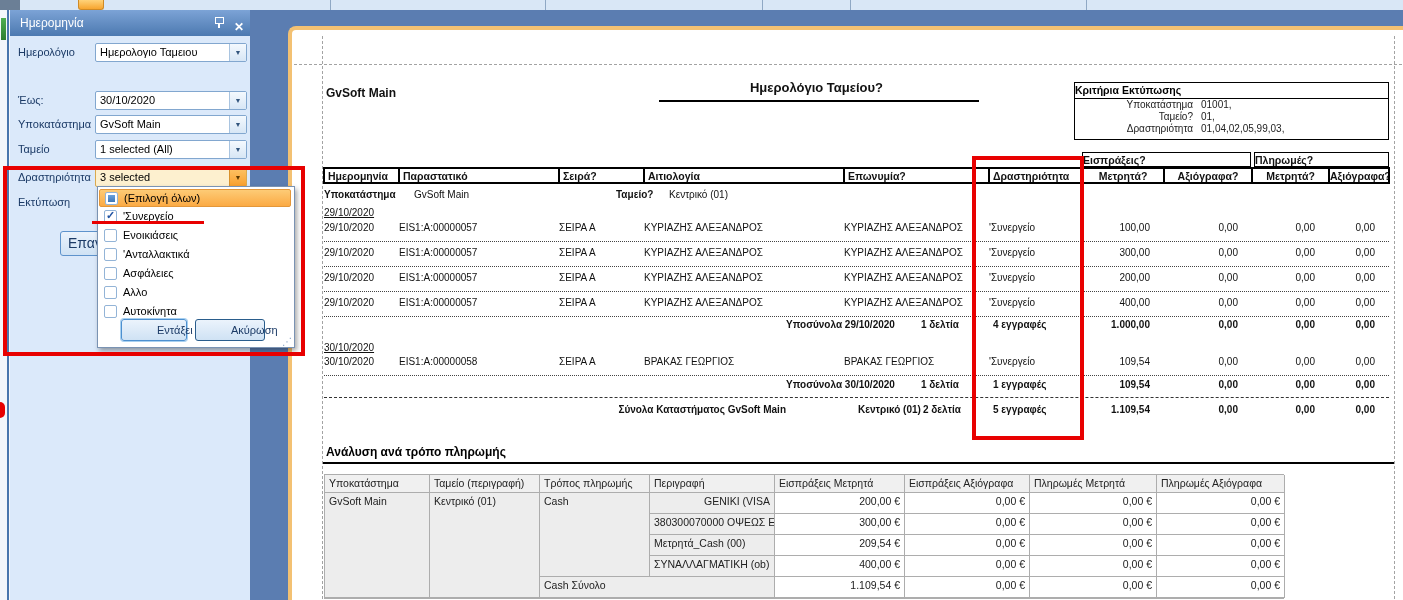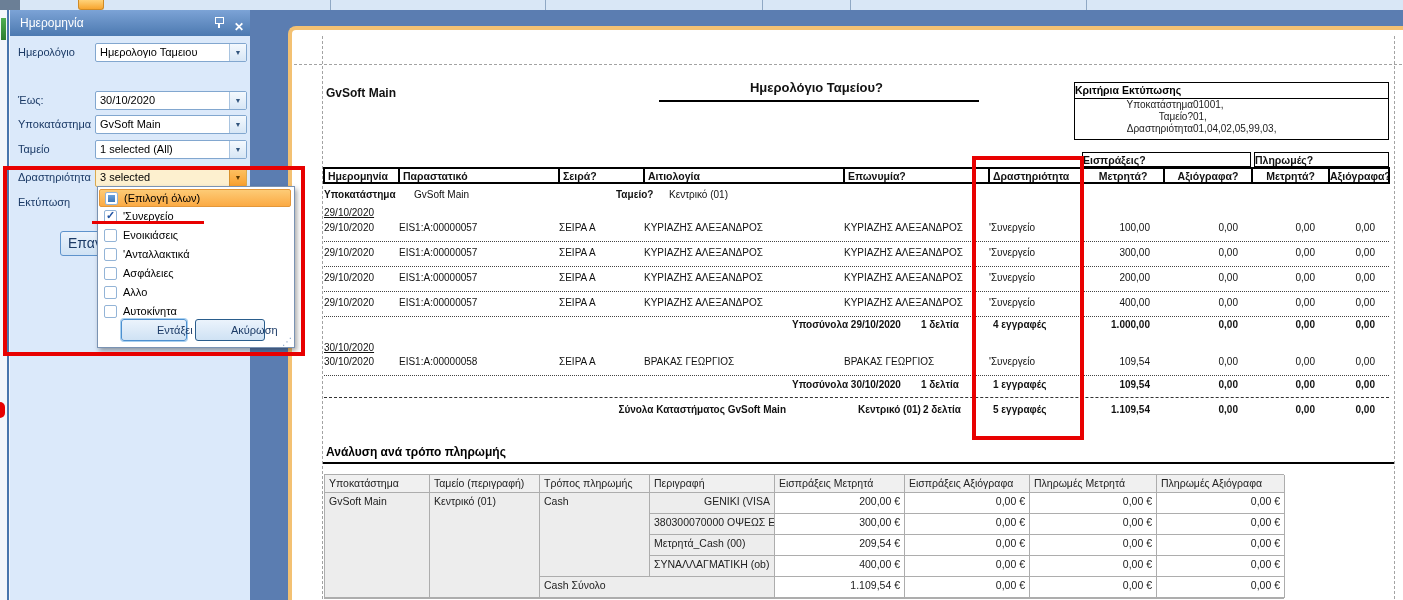--- a/index.html
+++ b/index.html
@@ -25,37 +25,37 @@
   .mv{border-left:1px dashed #a3a3a3;width:0;}
   .mh{border-top:1px dashed #a3a3a3;height:0;}
   
   .company{position:absolute;left:34px;top:56px;font-size:12px;font-weight:bold;color:#111;}
   .rtitle{position:absolute;left:362px;top:50px;width:325px;text-align:center;font-size:13px;font-weight:bold;color:#111;}
   .rtitle-line{position:absolute;left:367px;top:70px;width:320px;border-top:2px solid #000;}
   .criteria{position:absolute;left:782px;top:52px;width:313px;height:56px;border:1.5px solid #000;font-size:10px;color:#222;}
   .criteria .chead{height:15px;line-height:15px;font-weight:bold;font-size:10.5px;border-bottom:1.5px solid #000;color:#000;}
   .crow{display:flex;line-height:12px;}
   .crow .cl{width:118px;text-align:right;}
-  .crow .cv{margin-left:0;}
+  .crow .cv{margin-left:8px;}
   
   .jtable{position:absolute;left:32px;top:122px;width:1065px;font-size:10px;color:#111;}
   .jgrid{display:grid;grid-template-columns:75px 160px 85px 200px 145px 93px 82px 88px 77px 60px;}
   .ghdr{position:absolute;top:0;height:15px;line-height:15px;border:1.5px solid #000;
         text-align:left;font-weight:bold;font-size:10.5px;box-sizing:border-box;}
   .jhead{position:absolute;left:0;top:16px;width:1065px;}
   .jhead .hc{border:1px solid #000;outline:0.5px solid #000;height:15px;line-height:15px;
              font-weight:bold;font-size:10.5px;padding-left:3px;box-sizing:border-box;white-space:nowrap;overflow:hidden;}
   .jhead .hc.cen{text-align:center;padding-left:0;}
   .jrow{position:absolute;left:0;width:1065px;white-space:nowrap;}
   .jrow .jc{overflow:visible;white-space:nowrap;}
   .num{text-align:right;padding-right:14px;box-sizing:border-box;}
   .jdata{height:19px;border-bottom:1px dotted #444;}
   .jbold{font-weight:bold;}
   .dateg{text-decoration:underline;}
-  .flexend{display:flex;justify-content:flex-end;gap:20px;padding-right:30px;box-sizing:border-box;}
+  .flexend{display:flex;justify-content:flex-end;gap:26px;padding-right:30px;box-sizing:border-box;}
   .flexbet{display:flex;justify-content:space-between;padding-left:14px;padding-right:28px;box-sizing:border-box;}
   .jdash{position:absolute;left:0;width:1065px;border-top:1.5px dashed #333;}
   
   .ana-title{position:absolute;left:34px;top:415px;font-size:12px;font-weight:bold;color:#000;}
   .ana-line{position:absolute;left:30px;top:432px;width:1072px;border-top:2px solid #000;}
   .atable{position:absolute;left:32px;top:444px;width:960px;display:grid;
           grid-template-columns:105px 110px 110px 125px 130px 125px 127px 128px;
           grid-template-rows:18px 21px 21px 21px 21px 21px;
           border:1px solid #adadad;font-size:10.5px;color:#222;box-sizing:border-box;}
   .atable > div{border-right:1px solid #adadad;border-bottom:1px solid #adadad;

